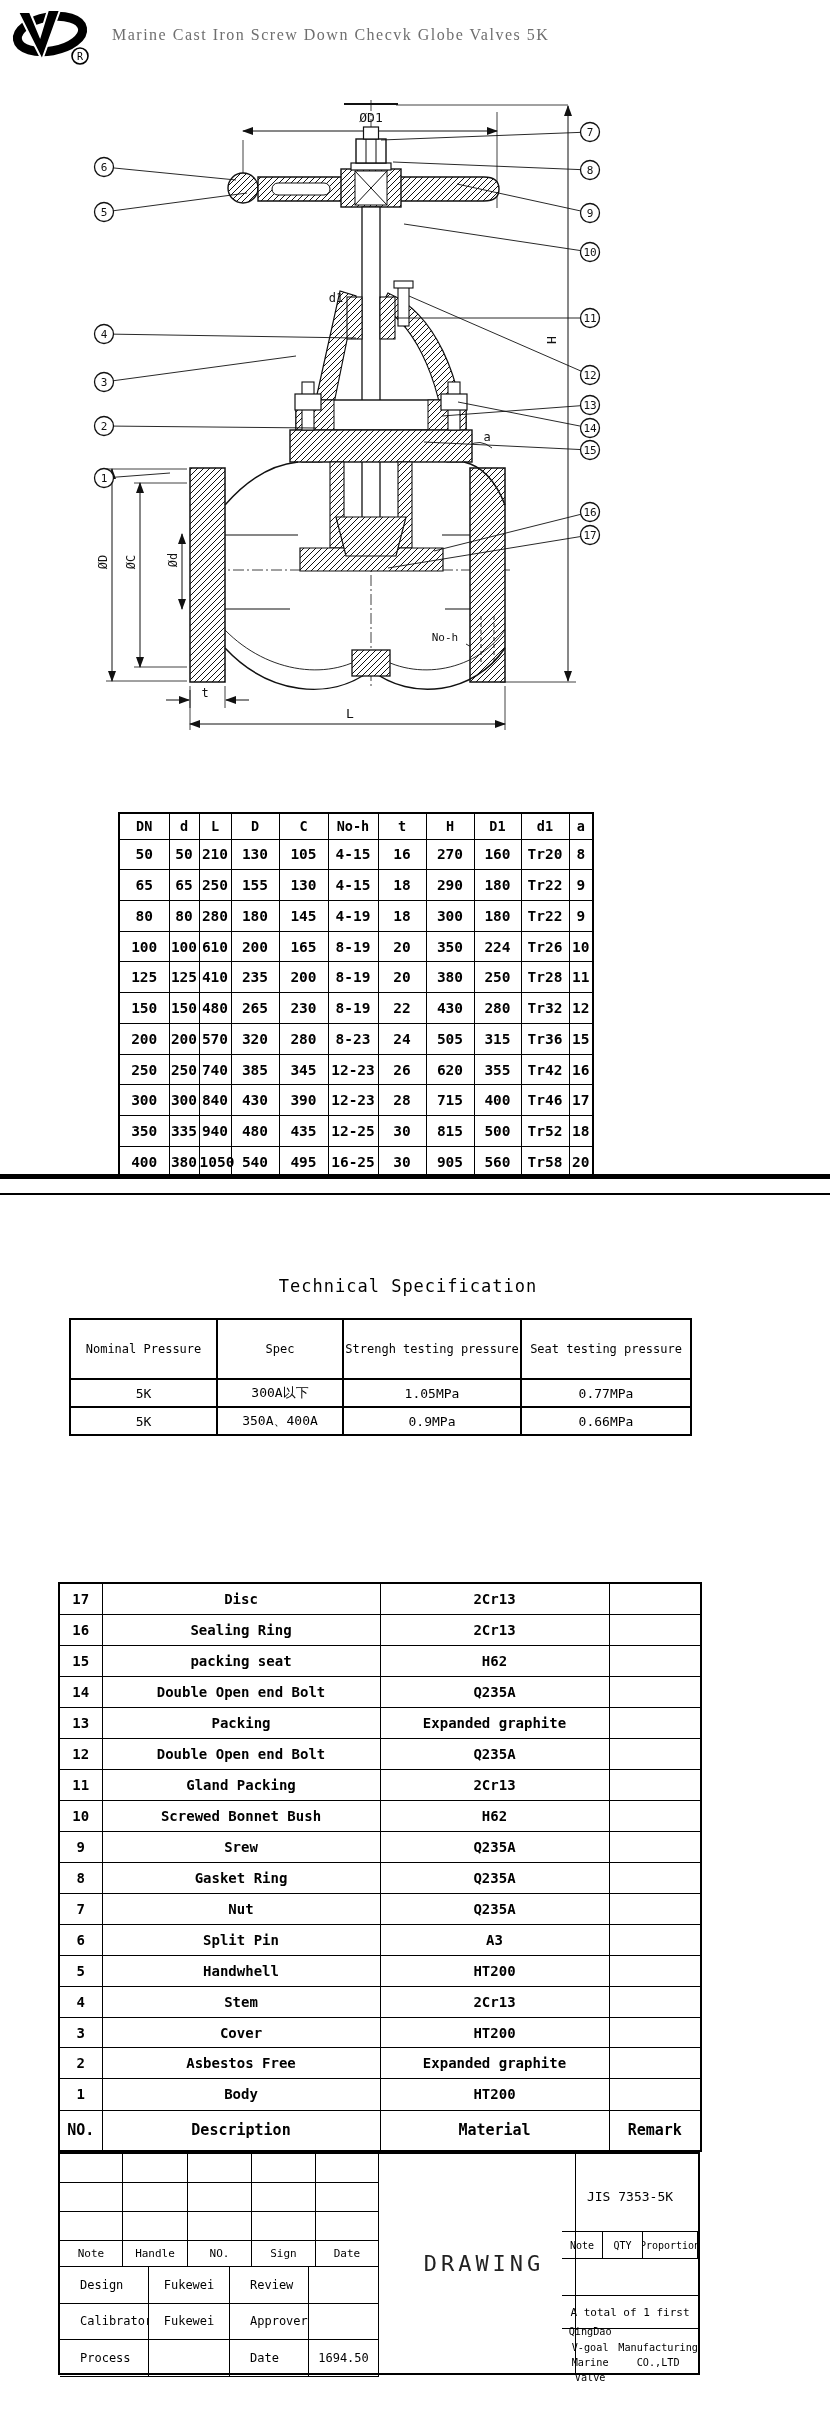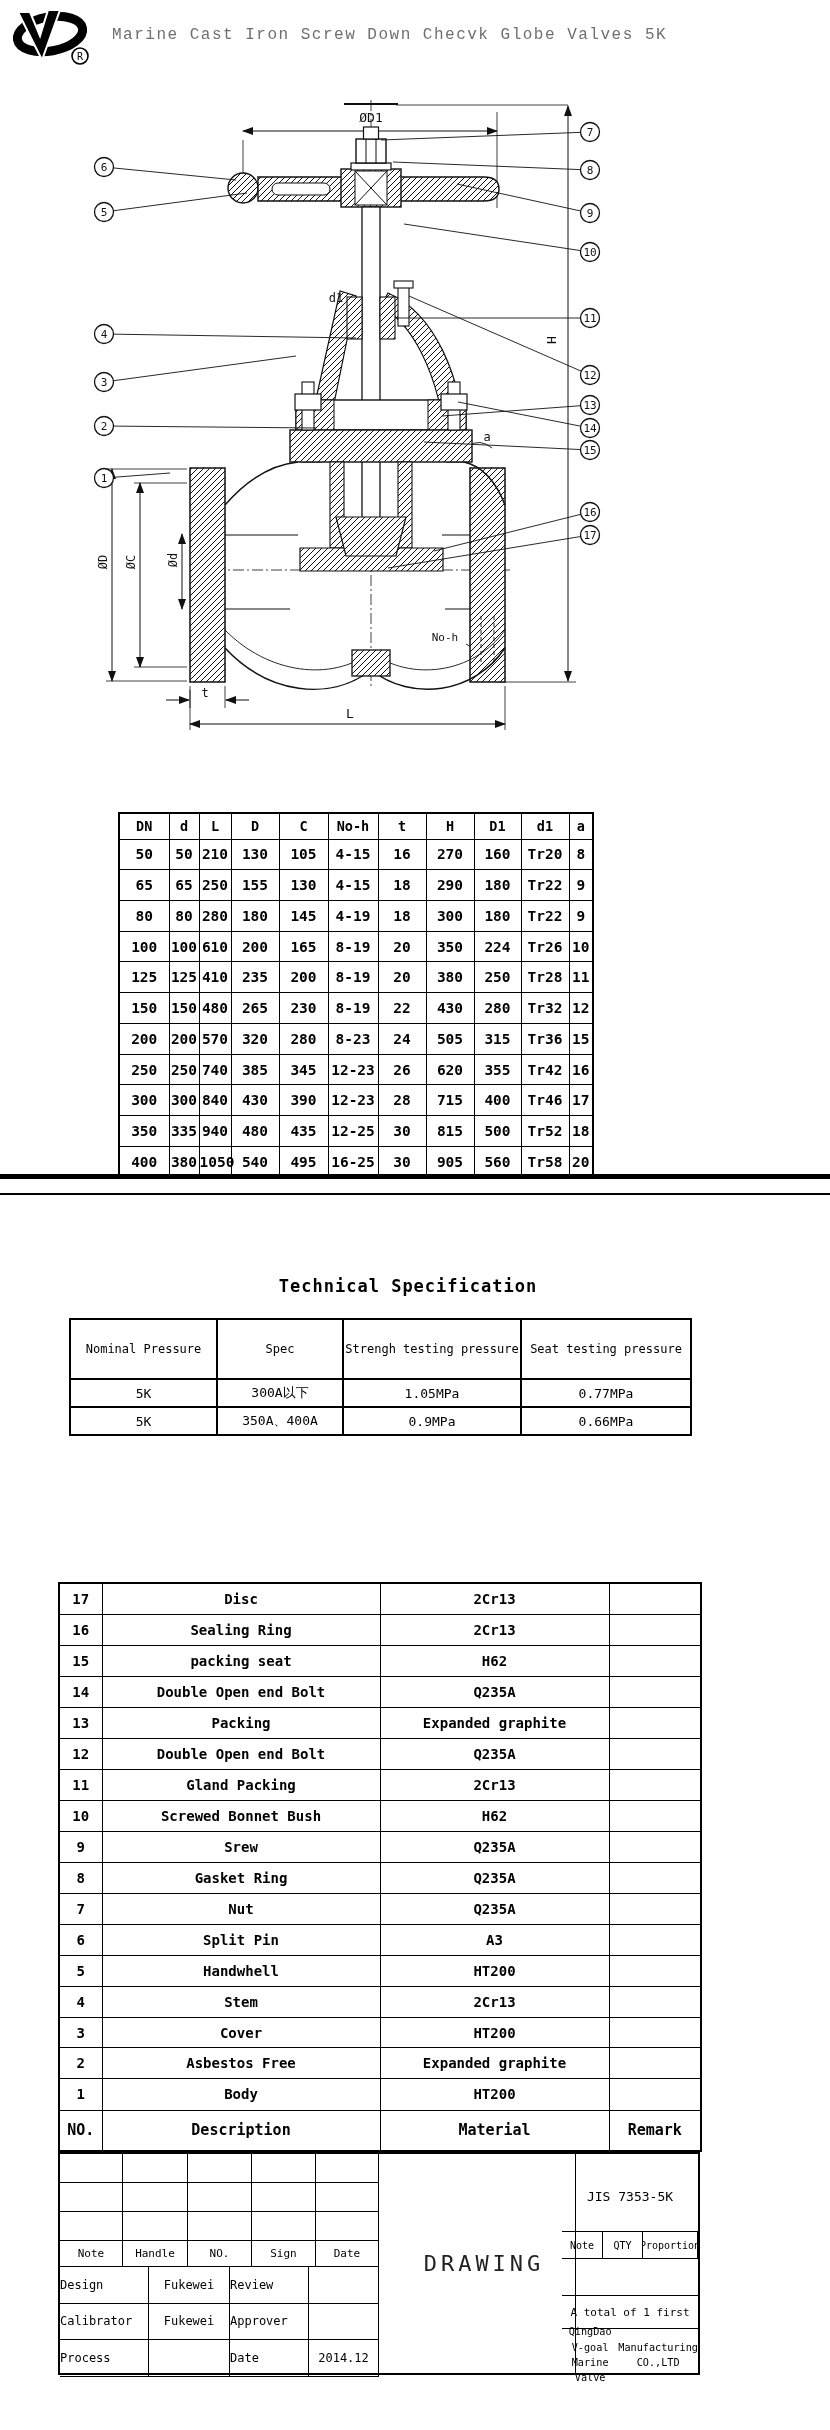--- a/index.html
+++ b/index.html
@@ -3,42 +3,42 @@
 <meta charset="utf-8">
 <style>
   html,body{margin:0;padding:0}
   body{width:830px;height:2430px;position:relative;background:#fff;color:#000;
        font-family:"DejaVu Sans Mono","Liberation Mono",monospace}
   *{box-sizing:border-box}
   .abs{position:absolute}
 
   
   #page-title{position:absolute;left:112px;top:26px;font-size:16px;letter-spacing:1.5px;
-    color:#6f6f6f;font-family:Liberation Mono, monospace;white-space:nowrap}
+    color:#6f6f6f;font-family:Liberation Serif, serif;white-space:nowrap}
 
   
   #valve-svg{position:absolute;left:85px;top:92px;width:530px;height:648px}
   #valve-svg text{font-family:"DejaVu Sans Mono",monospace;fill:#111}
   #callouts text{font-size:11px}
 
   
   .dimtbl{position:absolute;left:118px;top:812px;width:474px;height:367px;
     border-collapse:collapse;table-layout:fixed;border:2.5px solid #000}
   .dimtbl th,.dimtbl td{border:1.5px solid #000;text-align:center;padding:0;
     font-weight:700;font-family:"DejaVu Sans Mono","Liberation Mono",monospace}
   .dimtbl th{font-size:13.5px;height:26px}
   .dimtbl td{font-size:14.5px}
 
   
   .sep1{position:absolute;left:0;top:1174px;width:830px;height:5px;background:#000}
   .sep2{position:absolute;left:0;top:1193px;width:830px;height:2px;background:#000}
 
   
   #spec-title{position:absolute;left:108px;top:1276px;width:600px;text-align:center;
-    font-size:17px;font-weight:700;letter-spacing:1px}
+    font-size:17px;font-weight:400;letter-spacing:1px}
   .spectbl{position:absolute;left:69px;top:1318px;width:621px;height:118px;
     border-collapse:collapse;table-layout:fixed;border:2.5px solid #000}
   .spectbl th,.spectbl td{border:2px solid #000;text-align:center;padding:0;font-weight:400;
     font-family:"DejaVu Sans Mono","Liberation Mono",monospace}
   .spectbl th{font-size:12px;height:60px}
   .spectbl td{font-size:13px}
 
   
   .partstbl{position:absolute;left:58px;top:1582px;width:642px;height:570px;
     border-collapse:collapse;table-layout:fixed;border:2.5px solid #000}
@@ -47,21 +47,21 @@
   .partstbl tfoot td{font-size:15px;height:41px}
 
   
   #tblock{position:absolute;left:58px;top:2152px;width:642px;height:223px;
     border:2px solid #000;font-family:"DejaVu Sans Mono",monospace}
   .tb-grid{display:grid;width:319px}
   .tb-grid>div{border-right:1.5px solid #000;border-bottom:1.5px solid #000;
     display:flex;align-items:center;justify-content:center;font-size:11px;overflow:hidden}
   .five{grid-template-columns:63px 65px 64px 64px 63px}
   .four{grid-template-columns:89px 81px 79px 70px}
-  .four>div{justify-content:flex-start;padding-left:0;font-size:12px}
+  .four>div{justify-content:flex-start;padding-left:20px;font-size:12px}
   .four>div:nth-child(2){justify-content:center;padding-left:0}
   .four>div:last-child{justify-content:center;padding-left:0}
   #tb-empty{height:87px;grid-template-rows:29px 29px 29px}
   #tb-note{height:26px}
   .signrow{height:36.6px}
   #tb-center{position:absolute;left:333px;top:0;width:183px;height:219px;
     border-right:1.5px solid #000;display:flex;align-items:center;justify-content:center;
     font-size:22px;letter-spacing:4px;color:#222}
   #tb-right{position:absolute;left:502px;top:8px;width:136px;height:219px;font-size:10.5px}
   #tb-jis{height:70px;border-bottom:1.5px solid #000;display:flex;align-items:center;
@@ -640,21 +640,21 @@
   <div id="tb-sign1" class="tb-grid four signrow">
       <div>Calibrator</div>
       <div>Fukewei</div>
       <div>Approver</div>
       <div></div>
     </div>
   <div id="tb-sign2" class="tb-grid four signrow">
       <div>Process</div>
       <div></div>
       <div>Date</div>
-      <div>2014.12</div>
+      <div>1694.50</div>
     </div>
 
   <div id="tb-center">
     <span>DRAWING</span>
   </div>
 
   <div id="tb-right">
     <div id="tb-jis">JIS 7353-5K</div>
     <div id="tb-qty" class="tb-grid three">
         <div>Note</div>

